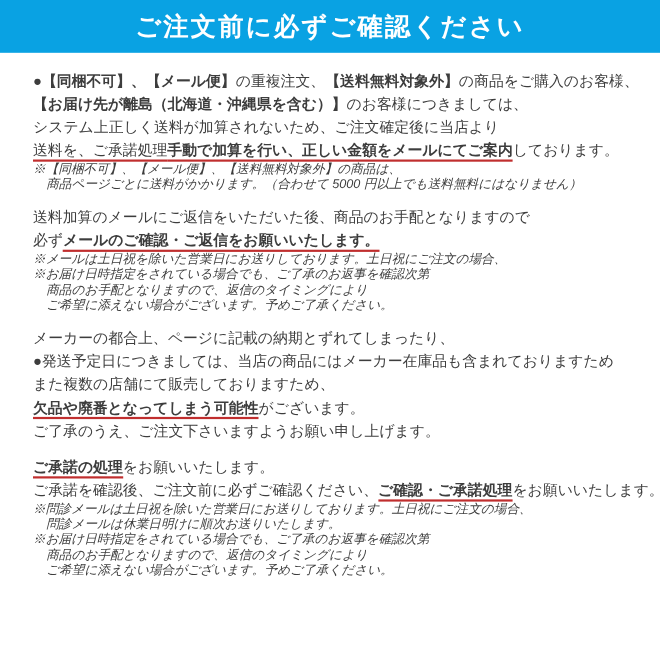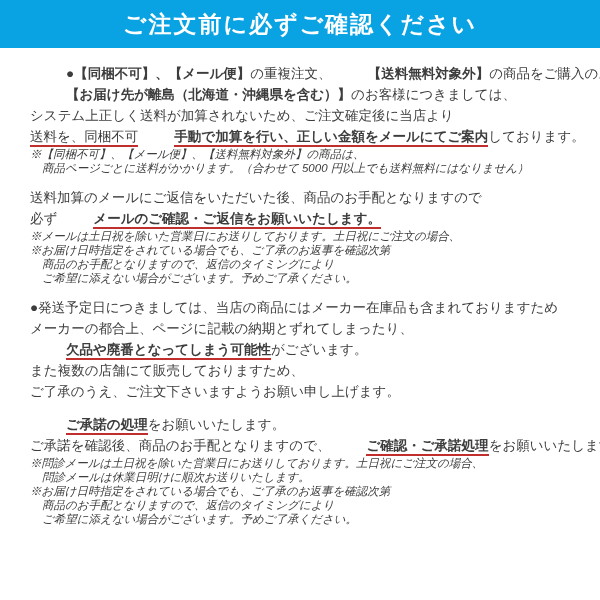--- a/index.html
+++ b/index.html
@@ -19,57 +19,57 @@
   }
   .header-title{
     color:var(--header-text);font-size:23px;font-weight:bold;letter-spacing:2px;
   }
   .content{padding:15px 8px 0 30px;}
   .section{margin-bottom:12px;}
   .line{white-space:nowrap;}
   .line.main{font-size:13.5px;line-height:21px;}
   .line.sub{font-size:11.5px;line-height:14px;font-style:italic;}
   .line.indent{padding-left:12px;}
-  .b{font-weight:bold;margin-left:36px;}
+  .b{font-weight:bold;}
   .u{border-bottom:2px solid var(--underline);padding-bottom:1px;}
 </style>
 </head>
 <body>
 
 <div class="page">
   <div class="header">
     <span class="header-title">ご注文前に必ずご確認ください</span>
   </div>
   <div class="content">
       <div class="section">
         <div class="line main"><span class="b ">●【同梱不可】、【メール便】</span><span class="">の重複注文、</span><span class="b ">【送料無料対象外】</span><span class="">の商品をご購入のお客様、</span></div>
         <div class="line main"><span class="b ">【お届け先が離島（北海道・沖縄県を含む）】</span><span class="">のお客様につきましては、</span></div>
         <div class="line main"><span class="">システム上正しく送料が加算されないため、ご注文確定後に当店より</span></div>
-        <div class="line main"><span class="u">送料を、同梱不可</span><span class="b u">手動で加算を行い、正しい金額をメールにてご案内</span><span class="">しております。</span></div>
+        <div class="line main"><span class="u">送料を、ご承諾処理</span><span class="b u">手動で加算を行い、正しい金額をメールにてご案内</span><span class="">しております。</span></div>
         <div class="line sub"><span class="">※【同梱不可】、【メール便】、【送料無料対象外】の商品は、</span></div>
         <div class="line sub indent"><span class="">商品ページごとに送料がかかります。（合わせて 5000 円以上でも送料無料にはなりません）</span></div>
       </div>
       <div class="section">
         <div class="line main"><span class="">送料加算のメールにご返信をいただいた後、商品のお手配となりますので</span></div>
         <div class="line main"><span class="">必ず</span><span class="b u">メールのご確認・ご返信をお願いいたします。</span></div>
         <div class="line sub"><span class="">※メールは土日祝を除いた営業日にお送りしております。土日祝にご注文の場合、</span></div>
         <div class="line sub"><span class="">※お届け日時指定をされている場合でも、ご了承のお返事を確認次第</span></div>
         <div class="line sub indent"><span class="">商品のお手配となりますので、返信のタイミングにより</span></div>
         <div class="line sub indent"><span class="">ご希望に添えない場合がございます。予めご了承ください。</span></div>
       </div>
       <div class="section">
+        <div class="line main"><span class="">メーカーの都合上、ページに記載の納期とずれてしまったり、</span></div>
         <div class="line main"><span class="">●発送予定日につきましては、当店の商品にはメーカー在庫品も含まれておりますため</span></div>
-        <div class="line main"><span class="">メーカーの都合上、ページに記載の納期とずれてしまったり、</span></div>
+        <div class="line main"><span class="">また複数の店舗にて販売しておりますため、</span></div>
         <div class="line main"><span class="b u">欠品や廃番となってしまう可能性</span><span class="">がございます。</span></div>
-        <div class="line main"><span class="">また複数の店舗にて販売しておりますため、</span></div>
         <div class="line main"><span class="">ご了承のうえ、ご注文下さいますようお願い申し上げます。</span></div>
       </div>
       <div class="section">
         <div class="line main"><span class="b u">ご承諾の処理</span><span class="">をお願いいたします。</span></div>
-        <div class="line main"><span class="">ご承諾を確認後、商品のお手配となりますので、</span><span class="b u">ご確認・ご承諾処理</span><span class="">をお願いいたします。</span></div>
+        <div class="line main"><span class="">ご承諾を確認後、ご注文前に必ずご確認ください、</span><span class="b u">ご確認・ご承諾処理</span><span class="">をお願いいたします。</span></div>
         <div class="line sub"><span class="">※問診メールは土日祝を除いた営業日にお送りしております。土日祝にご注文の場合、</span></div>
         <div class="line sub indent"><span class="">問診メールは休業日明けに順次お送りいたします。</span></div>
         <div class="line sub"><span class="">※お届け日時指定をされている場合でも、ご了承のお返事を確認次第</span></div>
         <div class="line sub indent"><span class="">商品のお手配となりますので、返信のタイミングにより</span></div>
         <div class="line sub indent"><span class="">ご希望に添えない場合がございます。予めご了承ください。</span></div>
       </div>
     </div>
 </div>
 
 </body></html>

